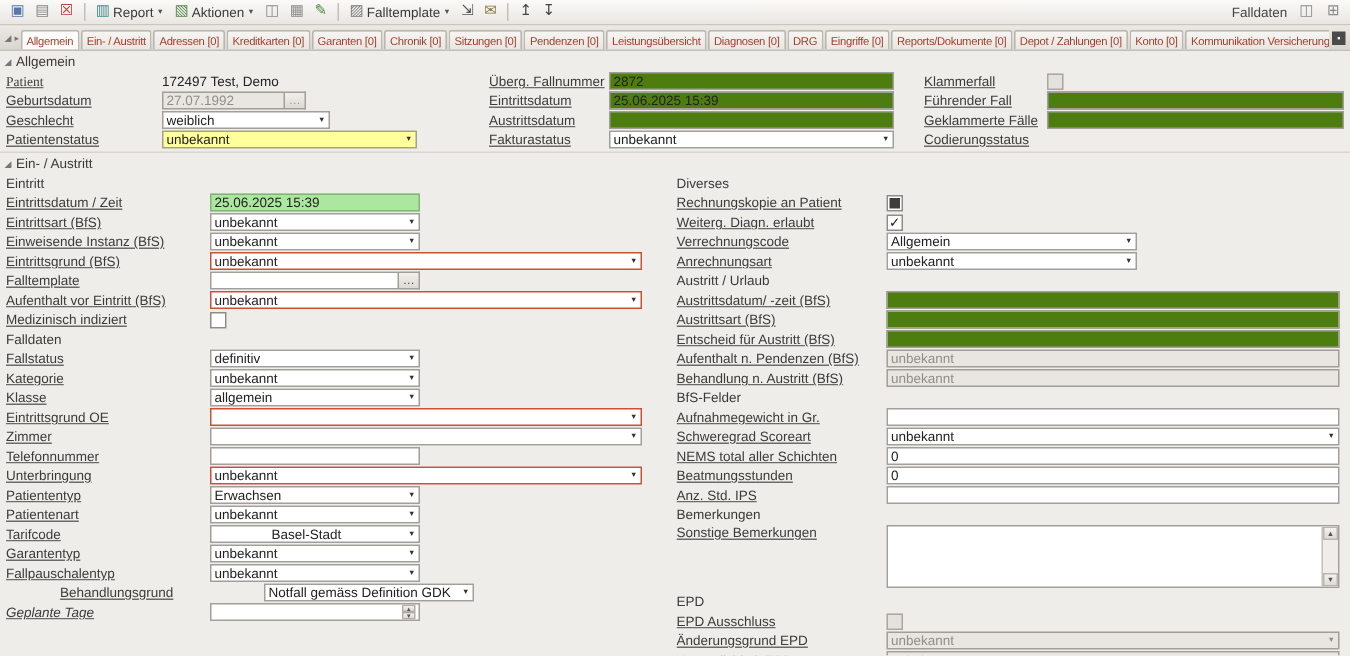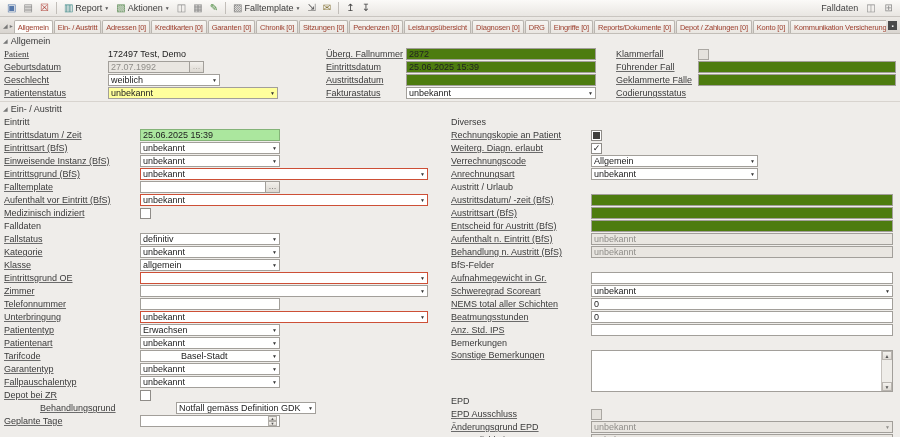--- a/index.html
+++ b/index.html
@@ -402,32 +402,28 @@
               </div>
             </div>
             <div class="frow">
               <span class="flabel" style="width: 136px;">Fallpauschalentyp</span>
               <div class="ctrl select" style="width: 140px;">
                 <span class="val">unbekannt</span>
                 <span class="caret">▼</span>
               </div>
             </div>
             <div class="frow">
-              <span class="flabel" style="width: 136px;">Depot bei ZR</span>
-              <span class="cb"></span>
-            </div>
-            <div class="frow">
               <span class="flabel" style="width: 136px; margin-left: 36px;">Behandlungsgrund</span>
               <div class="ctrl select" style="width: 140px;">
                 <span class="val">Notfall gemäss Definition GDK</span>
                 <span class="caret">▼</span>
               </div>
             </div>
             <div class="frow">
-              <span class="flabel" style="width: 136px;">Geplante Tage</span>
+              <span class="flabel" style="width: 136px; font-style: italic;">Geplante Tage</span>
               <div class="ctrl spin" style="width: 140px;">
                 <span class="val"></span>
                 <span class="spinner">
                   <span class="sarr">▲</span>
                   <span class="sarr">▼</span>
                 </span>
               </div>
             </div>
           </div>
         <div class="fcol" id="ea-right">
@@ -471,21 +467,21 @@
                 <span class="val"></span>
               </div>
             </div>
             <div class="frow">
               <span class="flabel" style="width: 140px;">Entscheid für Austritt (BfS)</span>
               <div class="ctrl readonly" style="width: 302px;">
                 <span class="val"></span>
               </div>
             </div>
             <div class="frow">
-              <span class="flabel" style="width: 140px;">Aufenthalt n. Eintritt (BfS)</span>
+              <span class="flabel" style="width: 140px;">Aufenthalt n. Pendenzen (BfS)</span>
               <div class="ctrl disabled readonly" style="width: 302px;">
                 <span class="val">unbekannt</span>
               </div>
             </div>
             <div class="frow">
               <span class="flabel" style="width: 140px;">Behandlung n. Austritt (BfS)</span>
               <div class="ctrl disabled readonly" style="width: 302px;">
                 <span class="val">unbekannt</span>
               </div>
             </div>

